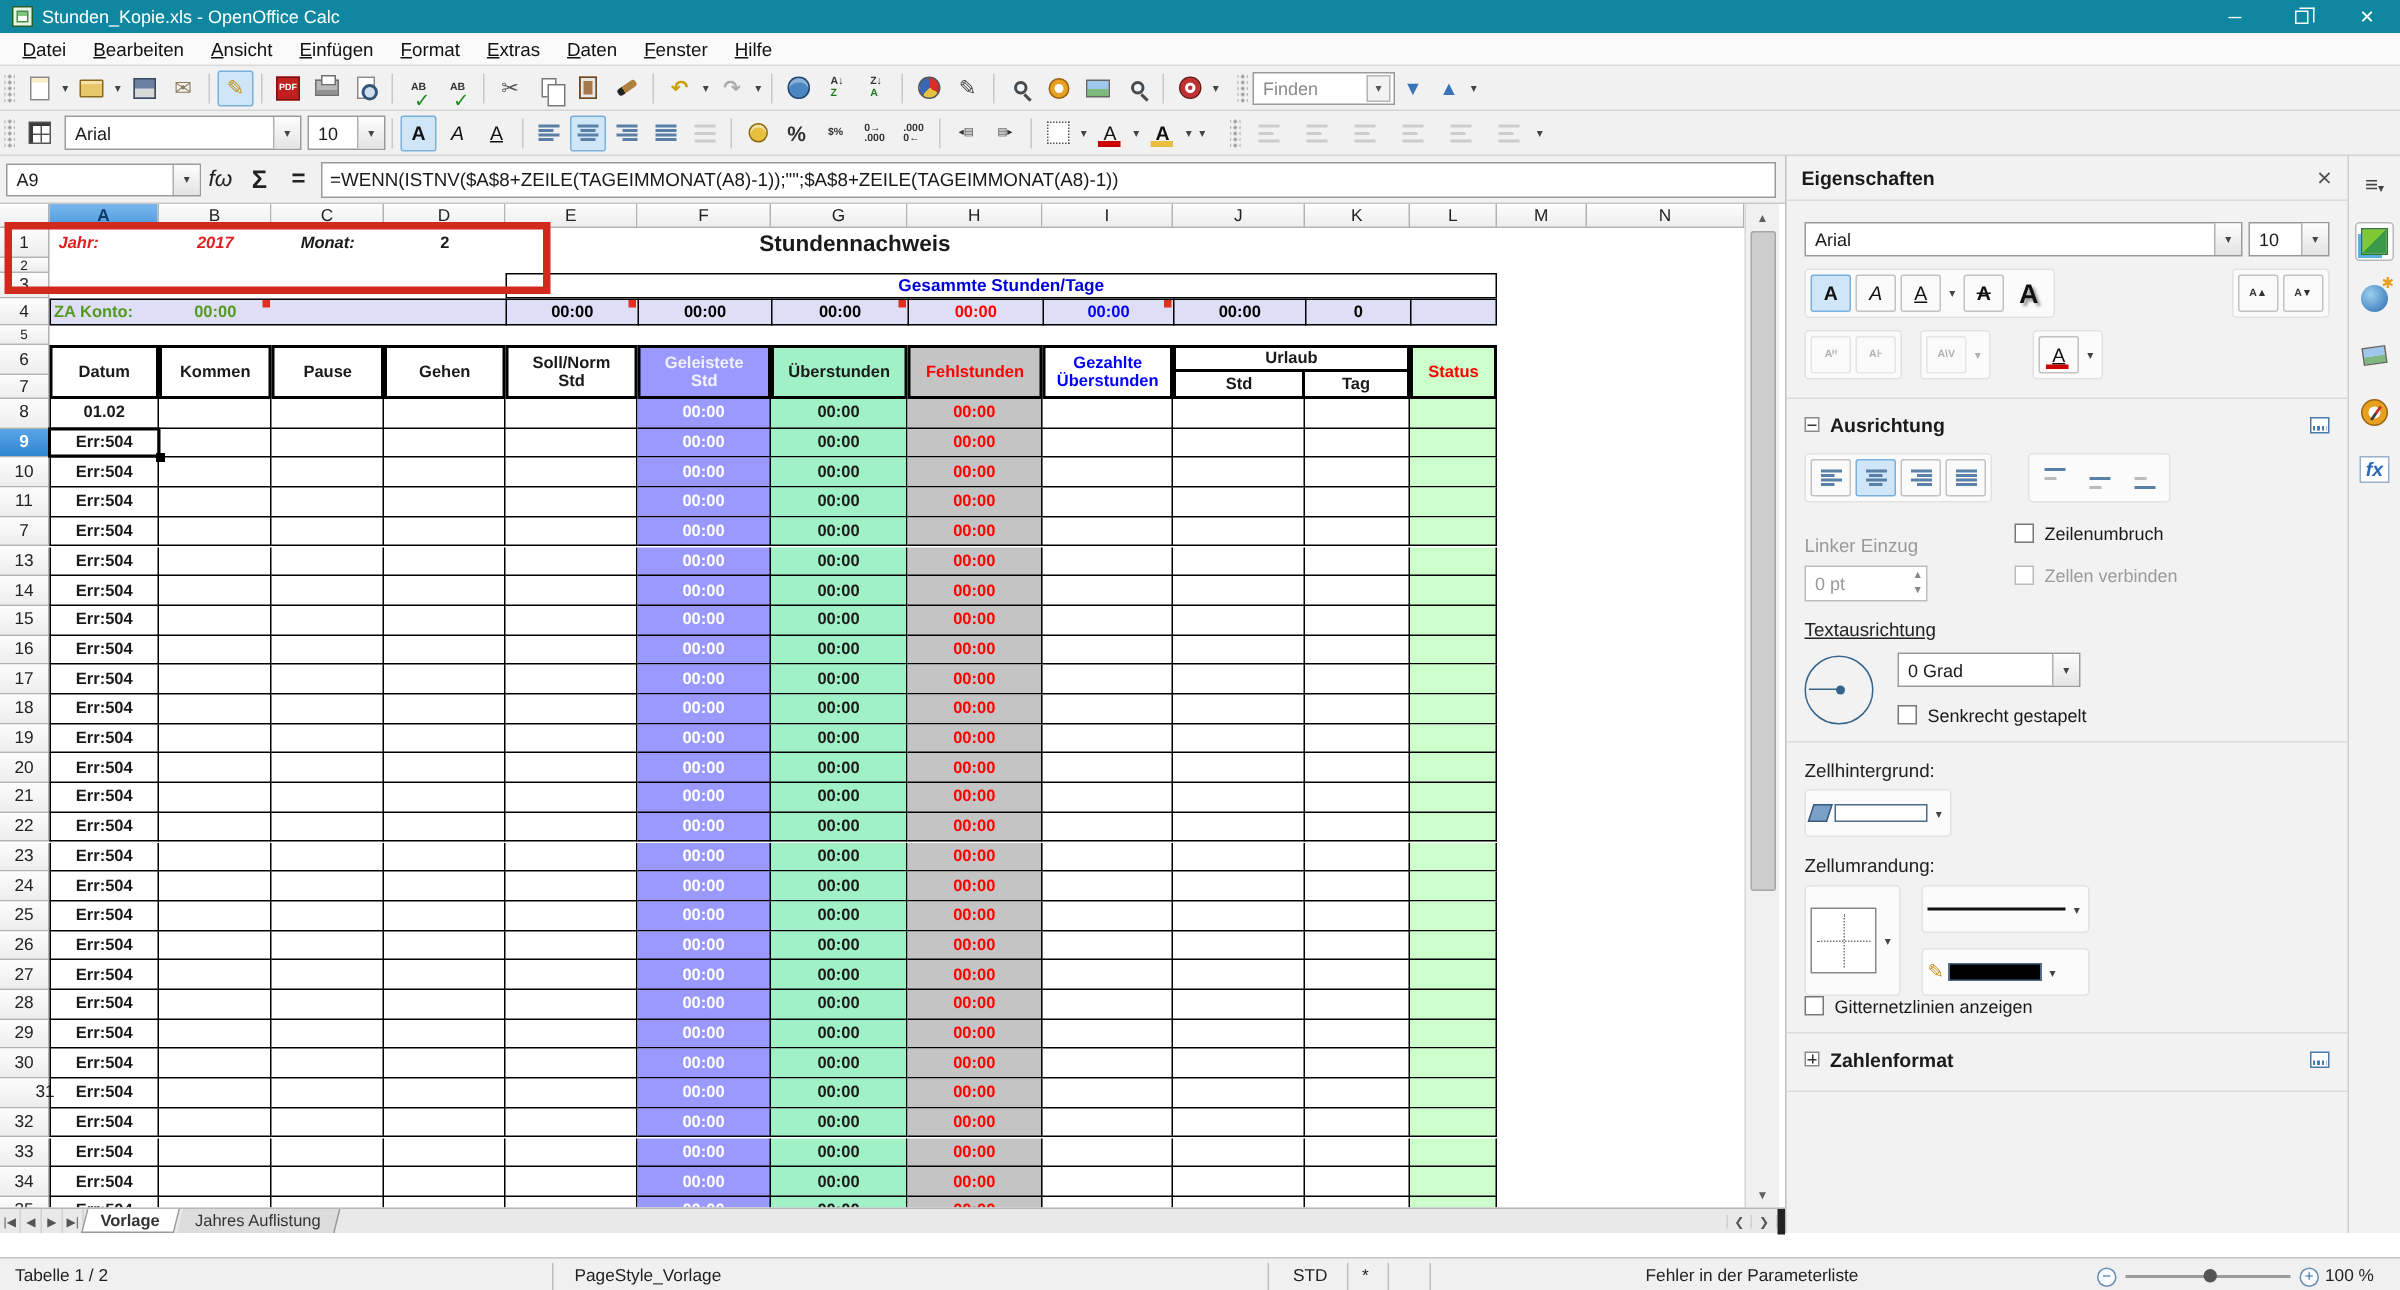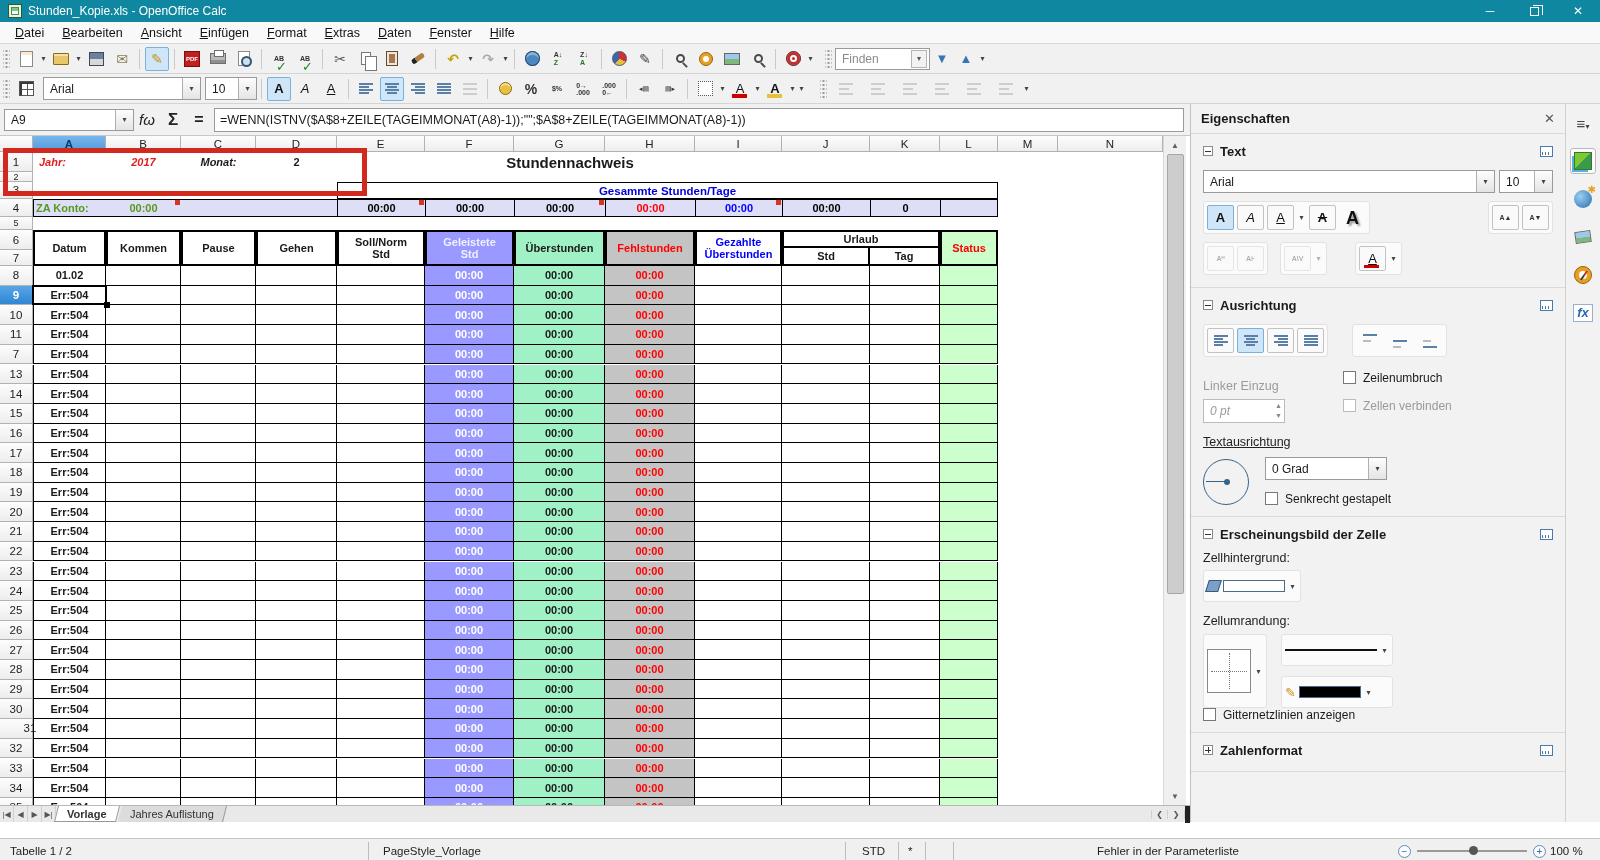--- a/index.html
+++ b/index.html
@@ -924,25 +924,20 @@
 </div>
 
 <div id="sidebar">
   <div id="sbpanel">
     <div id="sbheader">
       <span class="ttl">Eigenschaften</span>
       <span class="closex">✕</span>
     </div>
 
     <div class="section">
-      <div class="sechead">
-        <span class="expander"></span>
-        <span>Text</span>
-        <span class="launcher"></span>
-      </div>
       <div class="btnrow">
         <div class="combo" style="width:292px;">
           <span>Arial</span>
             <span class="cdd">▾</span>
         </div>
         <div class="combo" style="width:54px;">
           <span>10</span>
             <span class="cdd">▾</span>
         </div>
       </div>
@@ -1060,21 +1055,21 @@
                 <i style="opacity:0;"></i>
                 <i style="width:60%;background:#bbb;"></i>
                 <i style="background:#5a80a8;"></i>
               </span>
             </div>
         </div>
       </div>
       <div style="display:flex; margin-top:10px;">
         <div style="width:140px;">
           <div class="sblabel dis">Linker Einzug</div>
-          <div class="spin" style="margin-top:6px;font-style:italic;">
+          <div class="spin" style="margin-top:6px;">
             <span>0 pt</span>
             <span class="ud">▲<br>▼</span>
           </div>
         </div>
         <div style="padding-top:2px;">
           <div style="margin-top:2px;">
             <span class="cb"></span><span>Zeilenumbruch</span>
           </div>
           <div style="margin-top:14px;color:#9a9a9a;">
             <span class="cb dis"></span><span>Zellen verbinden</span>
@@ -1090,25 +1085,20 @@
               <span class="cdd">▾</span>
           </div>
           <div style="margin-top:12px;">
             <span class="cb"></span><span>Senkrecht gestapelt</span>
           </div>
         </div>
       </div>
     </div>
 
     <div class="section">
-      <div class="sechead">
-        <span class="expander"></span>
-        <span>Erscheinungsbild der Zelle</span>
-        <span class="launcher"></span>
-      </div>
       <div class="sblabel" style="margin-top:6px;">Zellhintergrund:</div>
       <div class="btnrow" style="margin-top:5px;">
         <div class="sgroup" style="align-items:center;">
           <span style="width:13px;height:12px;background:#7aa0c8;transform:skewX(-18deg);border:1px solid #3a5a7a;"></span>
           <span class="swatch" style="width:62px;"></span>
           <div class="dd">▾</div>
         </div>
       </div>
       <div class="sblabel">Zellumrandung:</div>
       <div style="display:flex; gap:14px; margin-top:6px;">

